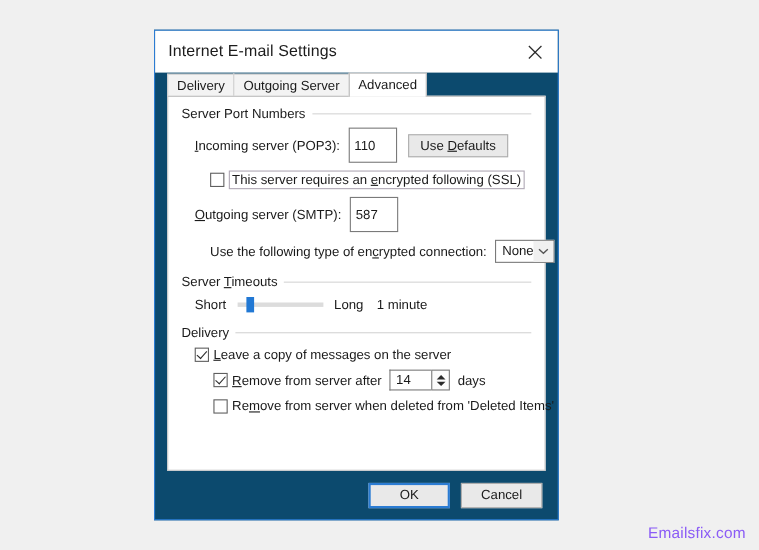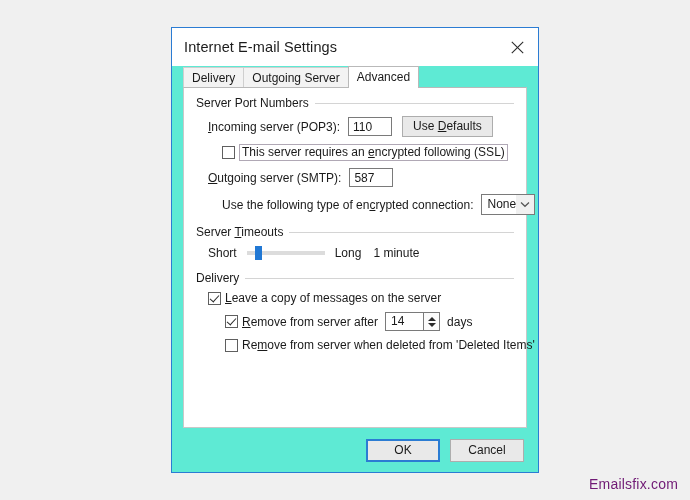--- a/index.html
+++ b/index.html
@@ -13,25 +13,25 @@
     font-family: "Liberation Sans", sans-serif;
     font-size: 12px;
     color: #1a1a1a;
     position: relative;
     overflow: hidden;
   }
 
   
   #dialog {
     position: absolute;
-    left: 171px;
+    left: 140px;
     top: 27px;
     width: 368px;
     height: 446px;
-    background: #5eead4;
+    background: #0c4a6e;
     border: 1px solid #2b7cd3;
     box-sizing: border-box;
     display: flex;
     flex-direction: column;
   }
 
   
   .titlebar {
     height: 38px;
     flex: 0 0 38px;
@@ -130,21 +130,21 @@
     align-items: center;
     margin-bottom: 7px;
   }
   .lbl { font-size: 12px; color: #1a1a1a; white-space: nowrap; }
   u.acc { text-decoration: underline; }
 
   
   .textbox {
     border: 1px solid #7a7a7a;
     background: #ffffff;
-    height: 19px;
+    height: 32px;
     line-height: 17px;
     box-sizing: border-box;
     font-family: "Liberation Sans", sans-serif;
     font-size: 12px;
     color: #1a1a1a;
     padding: 0 4px;
   }
   .tb-port { width: 44px; }
 
   
@@ -310,21 +310,21 @@
     background: #e9e9e9;
     line-height: 19px;
   }
 
   
   #watermark {
     position: absolute;
     right: 12px;
     bottom: 8px;
     font-size: 14px;
-    color: #701a75;
+    color: #8b5cf6;
     letter-spacing: 0.2px;
   }
 </style>
 </head>
 <body>
 
 <div id="dialog">
 
   <div class="titlebar">
     <div class="title-text">Internet E-mail Settings</div>

